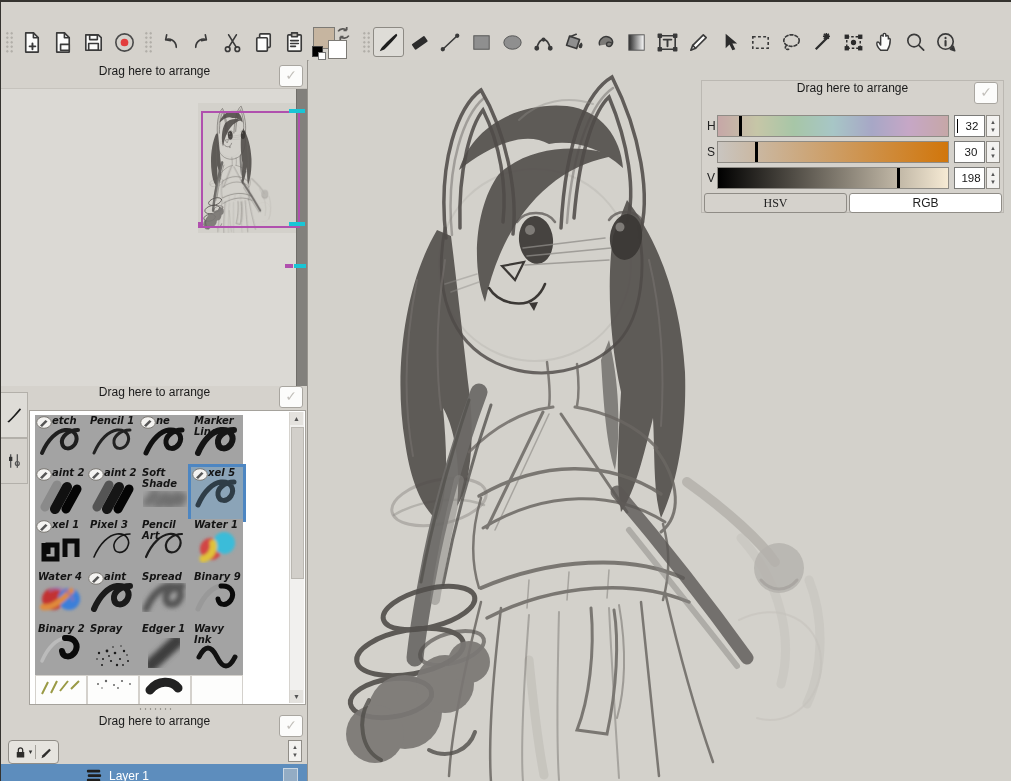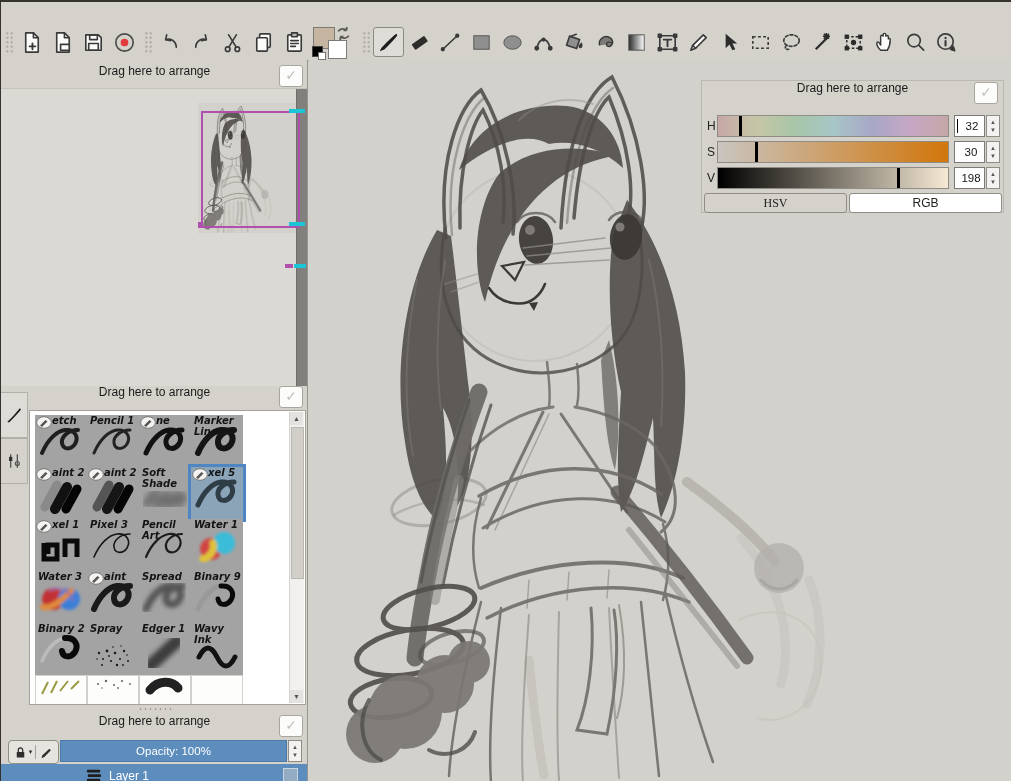--- a/index.html
+++ b/index.html
@@ -499,21 +499,21 @@
               <filter id="bw2">
                 <feGaussianBlur stdDeviation="1.4"></feGaussianBlur>
               </filter>
               <g filter="url(#bw2)">
                 <circle cx="18" cy="28" r="11" fill="#c23333"></circle>
                 <circle cx="34" cy="28" r="11" fill="#3b7fd9"></circle>
                 <path d="M8 36c10 2 22-10 28-16" stroke="#e08a3a" stroke-width="6" fill="none" stroke-linecap="round"></path>
                 <path d="M14 20c10-6 22 0 24 10" stroke="#9b6fb0" stroke-width="3" fill="none" opacity=".7"></path>
               </g>
             </svg>
-            <span class="tile-label">Water 3</span>
+            <span class="tile-label">Water 4</span>
           </div>
           <div class="tile has-badge">
             <svg class="sample" viewBox="0 0 52 52">
               <path d="M7 38c6-14 15-22 23-23 10-1 14 7 10 14-4 6-12 6-13-1-1-6 6-13 16-13" fill="none" stroke="#1a1a1a" stroke-width="6" stroke-linecap="round"></path>
             </svg>
             <svg class="edit-badge" viewBox="0 0 16 13">
               <ellipse cx="8" cy="6.5" rx="7.3" ry="5.8" fill="#f4f3f1" stroke="#7d7a75"></ellipse>
               <path d="M4 9.5l5.5-5.5 2 1.6L6 11z" fill="#555"></path>
             </svg>
             <span class="tile-label">aint</span>
@@ -636,23 +636,20 @@
       <svg viewBox="0 0 24 24">
         <rect x="6" y="11" width="12" height="9" rx="1" fill="#2e2d2b"></rect>
         <path d="M8.5 11V8a3.5 3.5 0 0 1 7 0v3" fill="none" stroke="#2e2d2b" stroke-width="2"></path>
       </svg>
       <span class="caret">▾</span>
       <span class="vdiv"></span>
       <svg viewBox="0 0 24 24">
         <path d="M4 21l1.5-4.5L16.5 6 19 8.5 8.5 19z" fill="#2e2d2b"></path>
       </svg>
     </div>
-    <div id="opacity-bar">
-      <span>Opacity: 100%</span>
-    </div>
     <div id="opacity-spin">
       <span>▲</span>
       <span>▼</span>
     </div>
     <div id="layer-row">
       <svg id="layer-icon" viewBox="0 0 20 18">
         <rect x="2" y="2" width="15" height="3.2" rx="1.2" fill="#1f1e1c"></rect>
         <rect x="3" y="7" width="15" height="3.2" rx="1.2" fill="#1f1e1c"></rect>
         <rect x="2" y="12" width="15" height="3.2" rx="1.2" fill="#1f1e1c"></rect>
       </svg>

